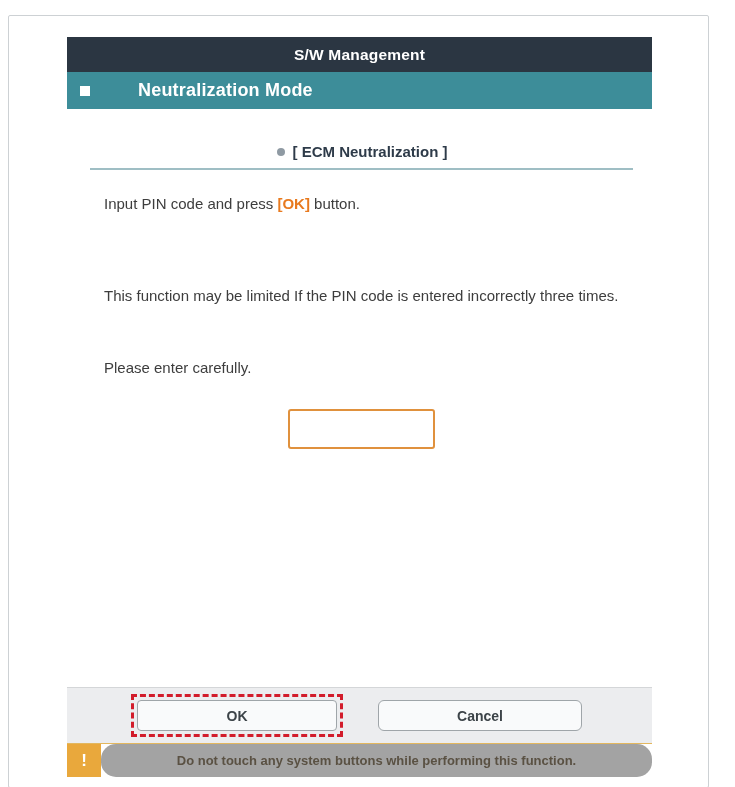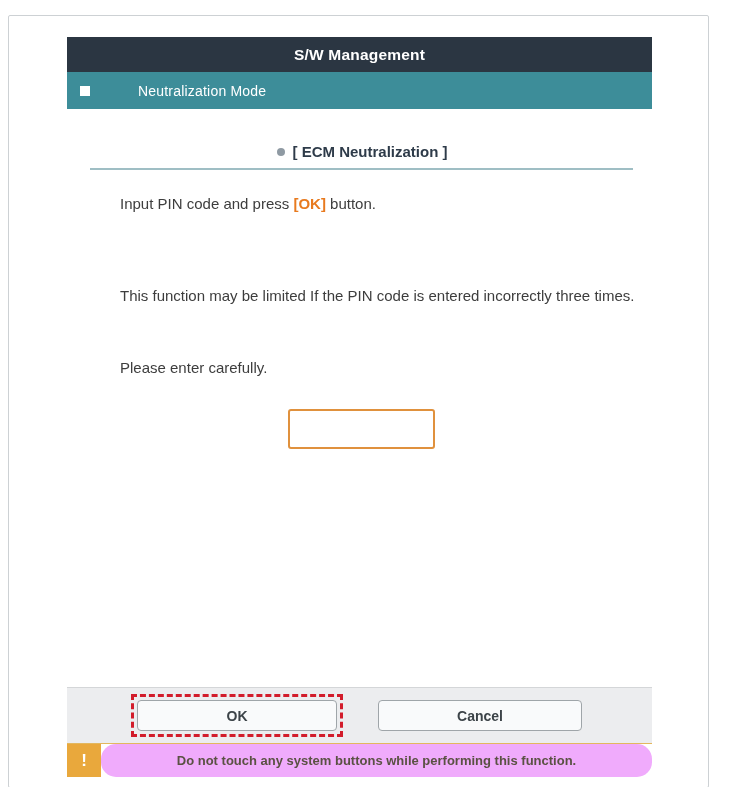--- a/index.html
+++ b/index.html
@@ -27,39 +27,39 @@
   
   .subbar {
     position: absolute; left: 67px; top: 60px; width: 585px; height: 37px;
     background: #3d8d99; color: #ffffff;
     display: flex; align-items: center; padding-left: 13px;
   }
   .subbar .sq {
     width: 10px; height: 10px; background: #ffffff; display: inline-block;
     margin-right: 8px; flex: 0 0 auto;
   }
-  .subbar .sublabel { font-size: 14px; font-weight: normal; letter-spacing: 0.2px; padding-left: 40px; }
+  .subbar .sublabel { font-size: 18px; font-weight: bold; letter-spacing: 0.2px; padding-left: 40px; }
 
   
   .section-row {
     position: absolute; left: 90px; top: 131px; width: 545px;
     display: flex; align-items: center; justify-content: center;
   }
   .section-row .dot {
     width: 8px; height: 8px; border-radius: 50%; background: #8f9aa3;
     display: inline-block; margin-right: 7px; flex: 0 0 auto;
   }
   .section-title { font-size: 15px; font-weight: bold; color: #2e3b49; }
   .underline {
     position: absolute; left: 90px; top: 156px; width: 543px; height: 0;
     border-top: 2px solid #9fbec4;
   }
 
   
-  .para { position: absolute; left: 104px; color: #3d3d3d; font-size: 15px; line-height: 24px; margin-left: 16px; }
+  .para { position: absolute; left: 104px; color: #3d3d3d; font-size: 15px; line-height: 24px; }
   .p1 { top: 180px; width: 540px; }
   .p1 .orange { color: #e87a1f; font-weight: bold; }
   .p2 { top: 225px; width: 540px; }
   .p3 { top: 272px; width: 525px; }
   .p4 { top: 344px; width: 540px; }
 
   
   .pin {
     position: absolute; left: 288px; top: 397px; width: 147px; height: 40px;
     border: 2px solid #e0913d; border-radius: 3px; background: #ffffff;
@@ -73,38 +73,38 @@
     background: #ecedef; border-top: 1px solid #d4d6d8;
   }
   .btn {
     position: absolute; height: 31px;
     background: #f9fafb; border: 1px solid #9fa5a9; border-radius: 4px;
     font-family: "Liberation Sans", sans-serif;
     font-size: 14px; font-weight: bold; color: #3c4348;
     cursor: pointer;
   }
   .btn-ok { left: 70px; top: 12px; width: 200px; }     
-  .btn-cancel { left: 311px; top: 12px; width: 204px; } 
+  .btn-cancel { left: 311px; top: 12px; width: 204px; border-radius: 6px; } 
   .ok-annot {
     position: absolute; left: 64px; top: 6px; width: 212px; height: 43px;
     border: 3px dashed #d21c2b; pointer-events: none;
   }
 
   
   .footer {
     position: absolute; left: 67px; top: 731px; width: 585px; height: 34px;
     display: flex; border-top: 1px solid #e3b75e;
   }
   .footer-icon {
     width: 34px; height: 100%; background: #e9a83c; color: #ffffff;
     display: flex; align-items: center; justify-content: center;
     font-size: 17px; font-weight: bold; flex: 0 0 auto;
   }
   .footer-msg {
-    flex: 1; background: #f0abfc; color: #5a5143;
+    flex: 1; background: #a3a3a3; color: #5a5143;
     display: flex; align-items: center; justify-content: center;
     font-size: 13px; font-weight: bold; border-radius: 15px;
   }
 </style>
 </head>
 <body>
 
 <div class="page">
   <div class="frame"></div>
 

